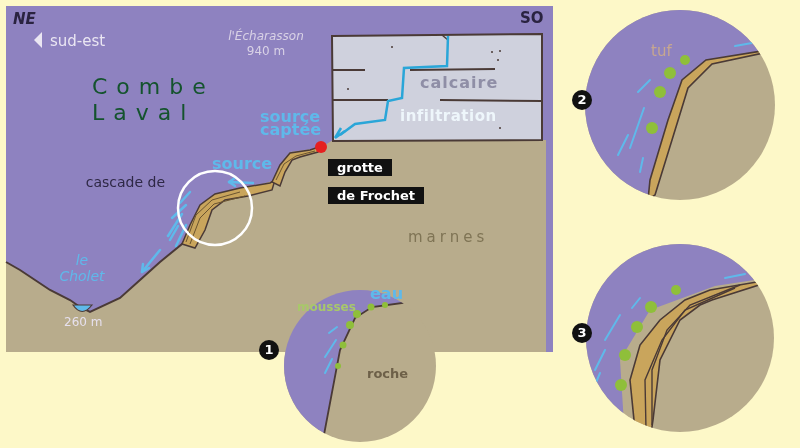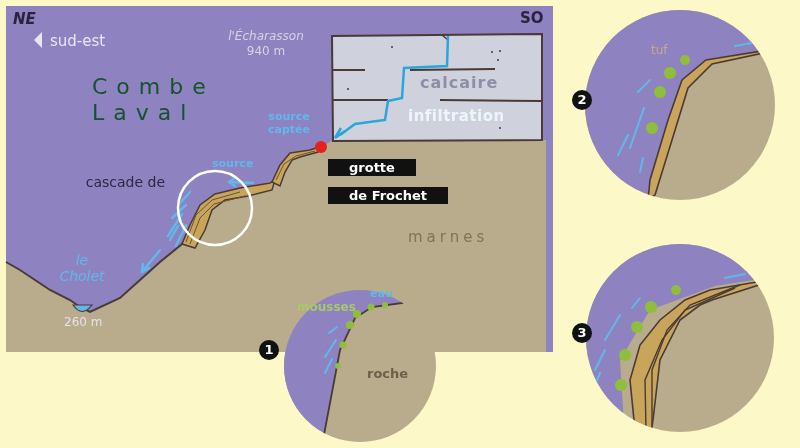--- a/index.html
+++ b/index.html
@@ -9,31 +9,31 @@
       font-family: "DejaVu Sans", sans-serif;
     }
     #main-svg { position: absolute; left: 0; top: 0; }
     .lbl { position: absolute; white-space: nowrap; line-height: 1; }
     .compass { font-weight: bold; font-style: italic; color: #2a2340; font-size: 15px; }
     .compass-so { font-style: normal; font-weight: bold; }
     .dir { color: #eae6f2; font-size: 15px; }
     .combe { color: #14532d; font-size: 22px; letter-spacing: 9px; line-height: 26px; }
     .peak { color: #d9d2e6; font-size: 12px; text-align: center; line-height: 15px; }
     .peak .name { font-style: italic; }
-    .blue { color: #5fb9ea; font-size: 11px; font-weight: bold; text-align: center; line-height: 13px; }
+    .blue { color: #5fb9ea; font-size: 16px; font-weight: bold; text-align: left; line-height: 13px; }
     .calcaire { color: #8f8ea6; font-size: 16px; font-weight: bold; letter-spacing: 1px; }
-    .infil { color: #eef6fb; font-size: 15px; font-weight: bold; letter-spacing: 0.5px; margin-left: 8px; }
+    .infil { color: #eef6fb; font-size: 15px; font-weight: bold; letter-spacing: 0.5px; }
     .cascade { color: #2e2845; font-size: 14px; text-align: right; line-height: 17px; }
-    .grotte { background: #111; color: #fff; font-size: 13px; padding: 2px 21px; font-weight: bold; }
+    .grotte { background: #111; color: #fff; font-size: 13px; padding: 2px 9px; font-weight: bold; }
     .marnes { color: #7f7455; font-size: 15px; letter-spacing: 4px; }
     .cholet { color: #5fb9ea; font-size: 14px; font-style: italic; text-align: center; line-height: 16px; }
     .alt { color: #e6e0ee; font-size: 12px; margin-top: 28px; }
     .green { color: #a8c86a; font-size: 12px; font-weight: bold; }
     .roche { color: #6d6048; font-size: 13px; font-weight: bold; }
-    .tuf { color: #c7a78f; font-size: 12px; }
+    .tuf { color: #c7a78f; font-size: 15px; }
     .badge {
       position: absolute; width: 20px; height: 20px; border-radius: 50%;
       background: #111; color: #fff; font-size: 13px; font-weight: bold;
       text-align: center; line-height: 20px;
     }
   </style>
 </head>
 <body>
 
 <svg id="main-svg" width="800" height="448" viewBox="0 0 800 448">

